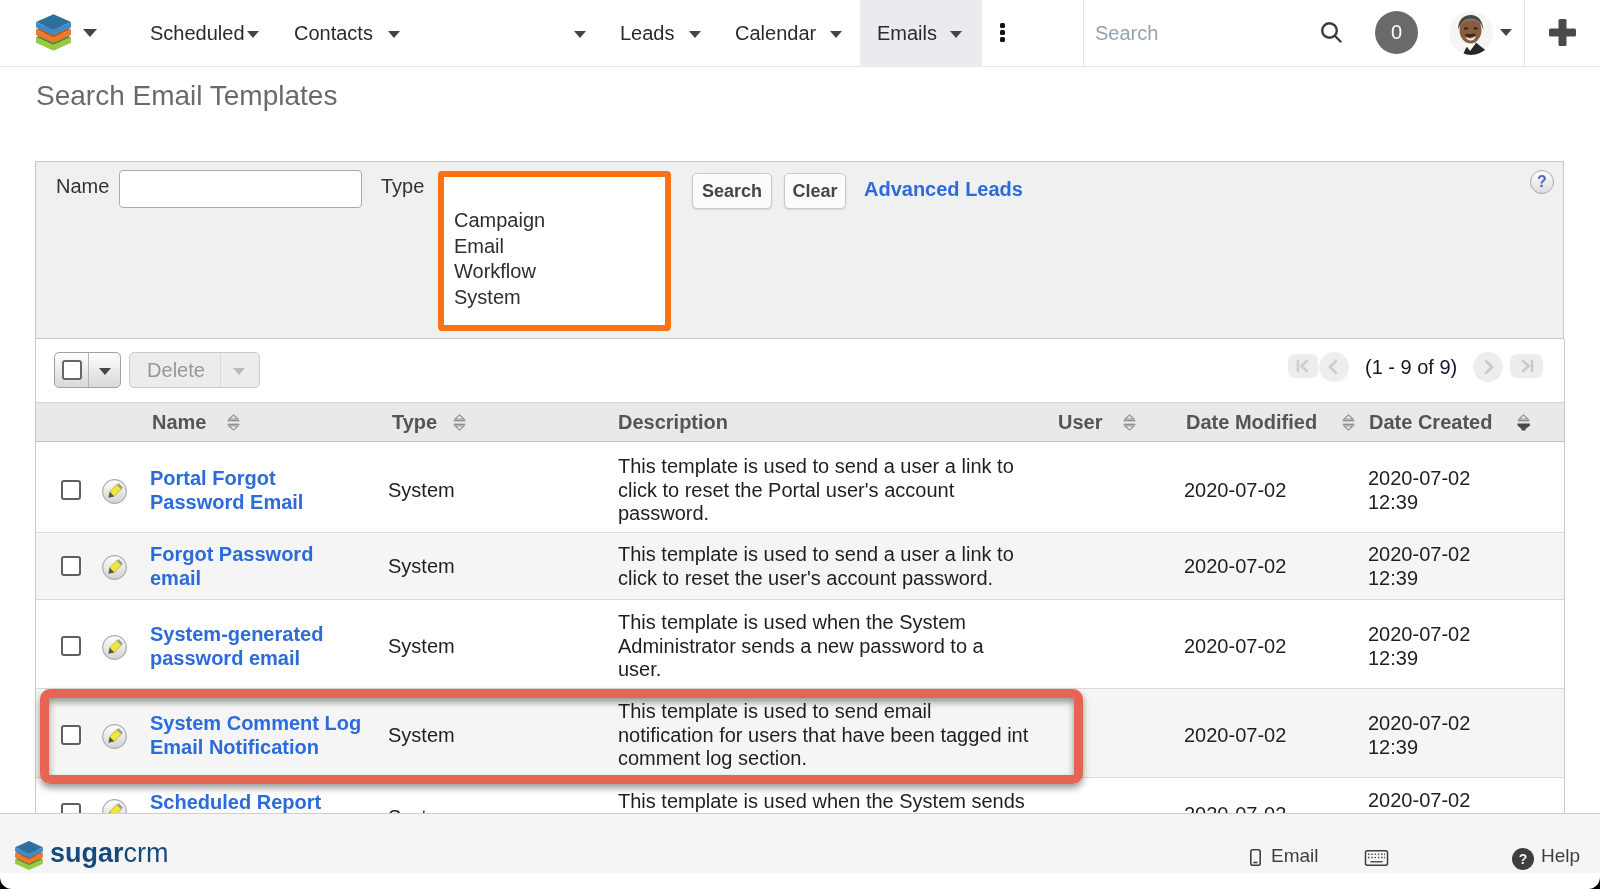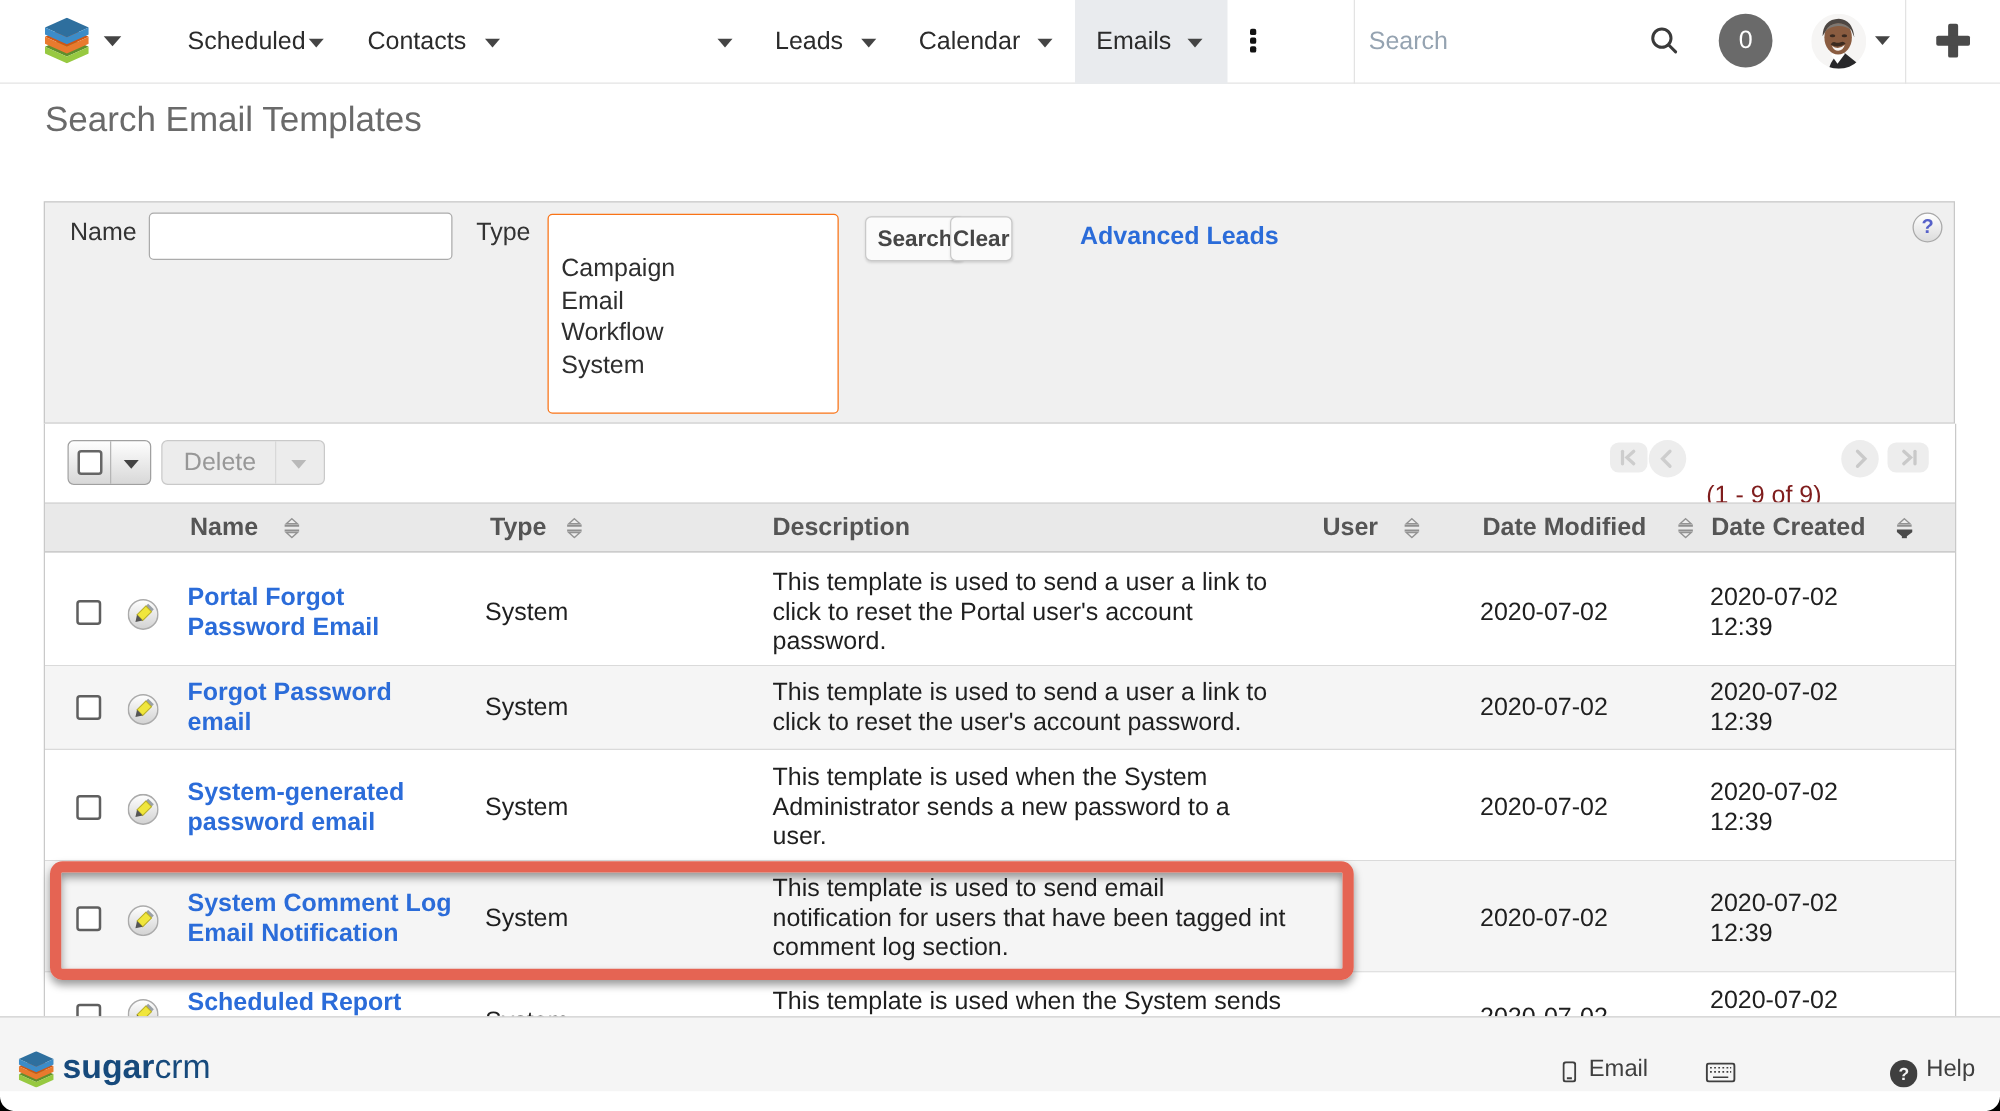--- a/index.html
+++ b/index.html
@@ -18,36 +18,36 @@
 #searchph { position:absolute; left:1095px; top:0; height:67px; line-height:67px; font-size:20px; color:#95a3b1; }
 #badge0 { position:absolute; left:1375px; top:11px; width:43px; height:43px; border-radius:50%; background:#6a6a6a; color:#fff; font-size:20px; text-align:center; line-height:43px; }
 
 
 #title { position:absolute; left:36px; top:82px; font-size:28px; line-height:28px; color:#6a6a6a; }
 
 
 #panel { position:absolute; left:35px; top:161px; width:1529px; height:178px; background:#f0f0f0; border:1px solid #c8c8c8; }
 #panel label { position:absolute; font-size:20px; color:#333; }
 #nameinput { position:absolute; left:83px; top:8px; width:243px; height:38px; background:#fff; border:1px solid #ababab; border-radius:4px; }
-#typelist { position:absolute; left:402px; top:9px; width:233px; height:160px; background:#fff; border:1px solid #f97316; border-radius:4px; padding:31px 0 0 10px; font-size:20px; line-height:25.5px; color:#2e2e2e; }
+#typelist { position:absolute; left:402px; top:9px; width:233px; height:160px; background:#fff; border:6px solid #f97316; border-radius:4px; padding:31px 0 0 10px; font-size:20px; line-height:25.5px; color:#2e2e2e; }
 .btn { position:absolute; top:11px; height:36px; background:#fbfbfb; border:1px solid #c9c9c9; border-radius:5px; font-size:18px; font-weight:bold; color:#464646; text-align:center; line-height:34px; box-shadow:0 1px 2px rgba(0,0,0,0.12); }
 #advsearch { position:absolute; left:828px; top:16px; font-size:20px; font-weight:bold; color:#2b6cd9; }
 #helpq { position:absolute; left:1494px; top:8px; width:24px; height:24px; border-radius:50%; background:linear-gradient(#ffffff,#dcdcdc); border:1px solid #a8a8a8; color:#5661c9; font-size:16px; font-weight:bold; text-align:center; line-height:22px; }
 
 
 #listbox { position:absolute; left:35px; top:339px; width:1530px; height:474px; background:#fff; border-left:1px solid #c9c9c9; border-right:1px solid #c9c9c9;padding-left:44px; }
 #combo { position:absolute; left:18px; top:13px; width:67px; height:36px; border:1px solid #a0a0a0; border-radius:5px; background:linear-gradient(#fefefe,#d8d8d8); }
 #combo .cb { position:absolute; left:7px; top:7px; width:20px; height:20px; background:#fff; border:2px solid #666; border-radius:3px; }
 #combo .sep { position:absolute; left:33px; top:0; width:1px; height:34px; background:#b5b5b5; }
 #combo .caret { left:44px; top:15px; }
 #deletebtn { position:absolute; left:93px; top:13px; width:131px; height:36px; background:#ececec; border:1px solid #c9c9c9; border-radius:5px; }
 #deletebtn .txt { position:absolute; left:8px; top:0; width:76px; text-align:center; line-height:34px; font-size:20px; color:#979797; }
 #deletebtn .sep { position:absolute; left:90px; top:0; width:1px; height:34px; background:#d8d8d8; }
 #deletebtn .caret { left:103px; top:15px; border-top-color:#b9b9b9; }
-#pagtext { position:absolute; left:1329px; top:17px; width:93px; font-size:20px; color:#7f1d1d;margin-top:29px; }
+#pagtext { position:absolute; left:1329px; top:17px; width:93px; font-size:20px; color:#0f172a; }
 .pagbtn { position:absolute; background:#ededed; }
 .sorti { width:13px; height:17px; }
 
 #thead { position:absolute; left:0px; top:63px; width:1528px; height:40px; background:#e9e9e9; border-top:1px solid #d2d2d2; border-bottom:1px solid #c2c2c2; }
 #thead .h { position:absolute; top:0; height:38px; line-height:38px; font-size:20px; font-weight:bold; color:#555; }
 
 .row { position:absolute; left:0; width:1528px; background:#fff; border-bottom:1px solid #dadada; }
 .row.alt { background:#f5f5f5; }
 .cell { position:absolute; font-size:20px; line-height:23.5px; color:#1f1f1f; }
 .rcb { position:absolute; left:25px; width:20px; height:20px; background:#fff; border:2px solid #5f5f5f; border-radius:3px; }
@@ -131,21 +131,21 @@
   </div>
 
   <div id="title">Search Email Templates</div>
 
   <div id="panel">
     <label style="left:20px;top:13px">Name</label>
     <div id="nameinput"></div>
     <label style="left:345px;top:13px">Type</label>
     <div id="typelist">Campaign<br>Email<br>Workflow<br>System</div>
     <div class="btn" style="left:656px;width:80px">Search</div>
-    <div class="btn" style="left:724px;width:50px">Clear</div>
+    <div class="btn" style="left:748px;width:62px">Clear</div>
     <span id="advsearch">Advanced Leads</span>
     <div id="helpq">?</div>
   </div>
 
   <div id="listbox">
     <div id="combo">
         <span class="cb"></span>
         <span class="sep"></span>
         <span class="caret"></span>
       </div>

